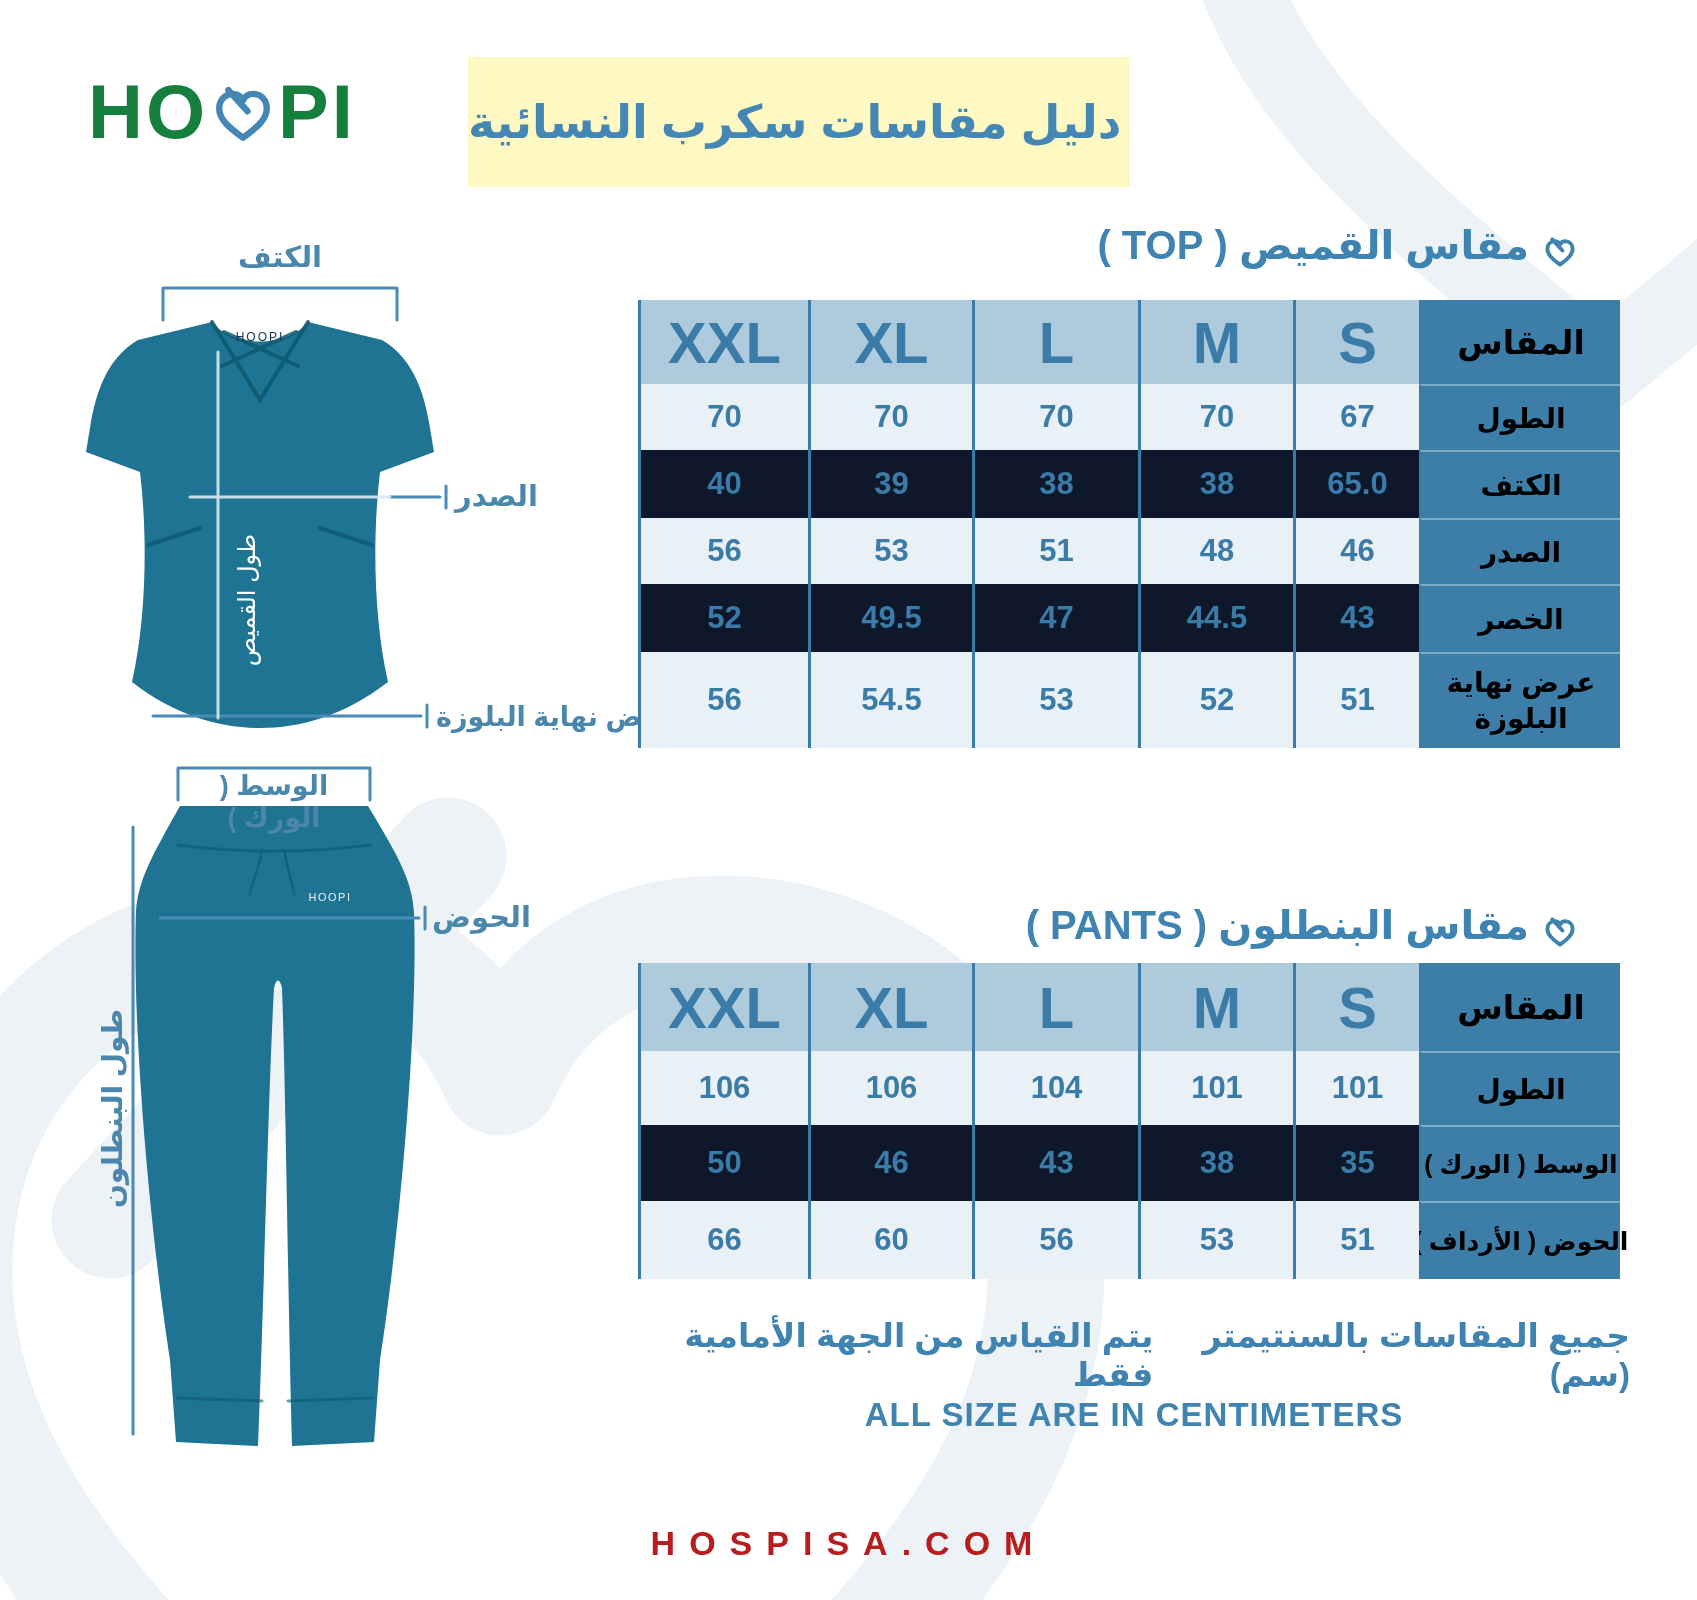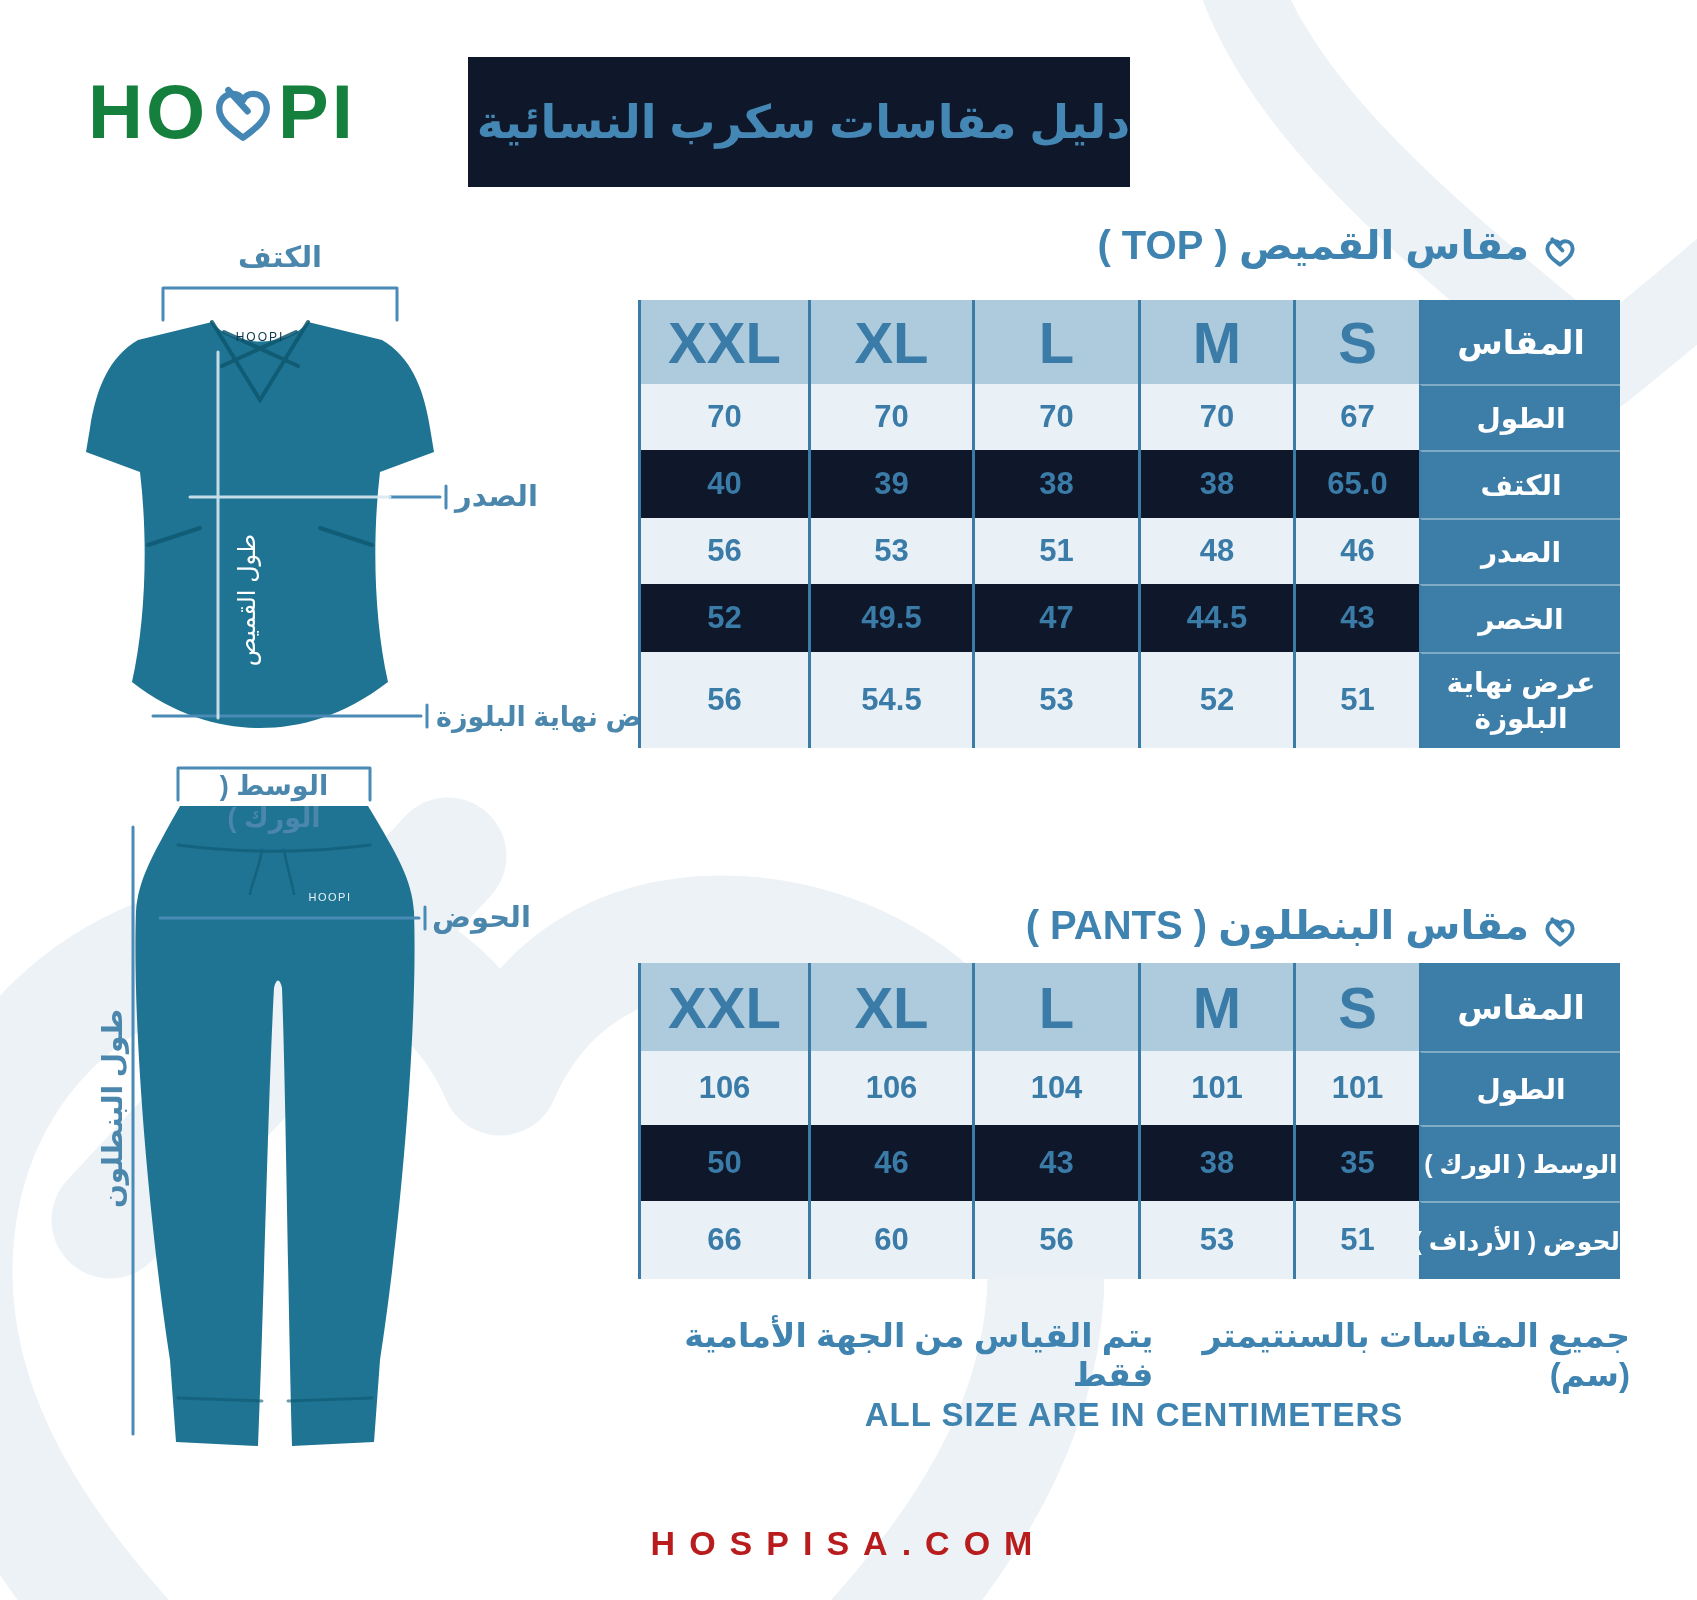--- a/index.html
+++ b/index.html
@@ -9,42 +9,42 @@
   .layer{position:absolute;inset:0;pointer-events:none;}
   #watermark-svg{z-index:0;}
   #illustration-svg{z-index:1;}
 
   
   #logo{position:absolute;left:88px;top:74px;display:flex;align-items:center;z-index:3;
         color:#15803d;font-size:76px;font-weight:700;letter-spacing:3px;line-height:1;}
   #logo .heart{margin:4px 3px 0 3px;}
 
   
-  #title-box{position:absolute;left:468px;top:57px;width:662px;height:130px;background:#0f172a;
-             display:flex;align-items:center;justify-content:flex-end;z-index:3;}
+  #title-box{position:absolute;left:468px;top:57px;width:662px;height:130px;background:#fef9c3;
+             display:flex;align-items:center;justify-content:flex-start;z-index:3;}
   #title-text{color:#4587b4;font-size:46px;font-weight:700;direction:rtl;}
 
   
   .section-heading{position:absolute;right:120px;display:flex;direction:rtl;align-items:flex-end;
                    gap:14px;color:#3f83b0;font-size:40px;font-weight:700;z-index:3;}
   #heading-top{top:222px;}
   #heading-pants{top:886px;margin-top:16px;}
 
   
   .size-table{position:absolute;left:638px;width:982px;display:grid;direction:rtl;z-index:3;
               grid-template-columns:201px 126px 155px 166px 164px 170px;}
   #top-table{top:300px;grid-template-rows:84px 66px 68px 66px 68px 96px;}
   #pants-table{top:963px;grid-template-rows:88px 74px 76px 78px;}
   .cell{display:flex;align-items:center;justify-content:center;
         color:#3a7ba7;border-left:3px solid #3a7ca6;box-sizing:border-box;}
   .cell.hdr{background:#aecbdd;font-size:58px;font-weight:700;}
   .cell.r0{background:#e9f1f7;}
   .cell.r1{background:#0f172a;}
   .cell.num{font-size:31px;font-weight:700;text-align:right;}
-  .cell.lbl{background:#3d7ea9;color:#ffffff;font-weight:700;font-size:28px;
+  .cell.lbl{background:#3d7ea9;color:#000000;font-weight:700;font-size:28px;
             white-space:nowrap;padding:0 12px;text-align:center;direction:rtl;}
   .cell.lbl.hdr{background:#3d7ea9;font-size:33px;}
   .cell.lbl.bt{border-top:2px solid rgba(255,255,255,0.35);}
   .cell.lbl.sm{font-size:25px;}
   .cell.lbl.wrap{white-space:normal;line-height:1.3;}
 
   
   .ann{position:absolute;color:#4b87ad;font-size:29px;font-weight:600;direction:rtl;z-index:2;}
   #ann-shoulder{left:160px;top:240px;width:240px;text-align:center;}
   #ann-chest{left:455px;top:479px;}

